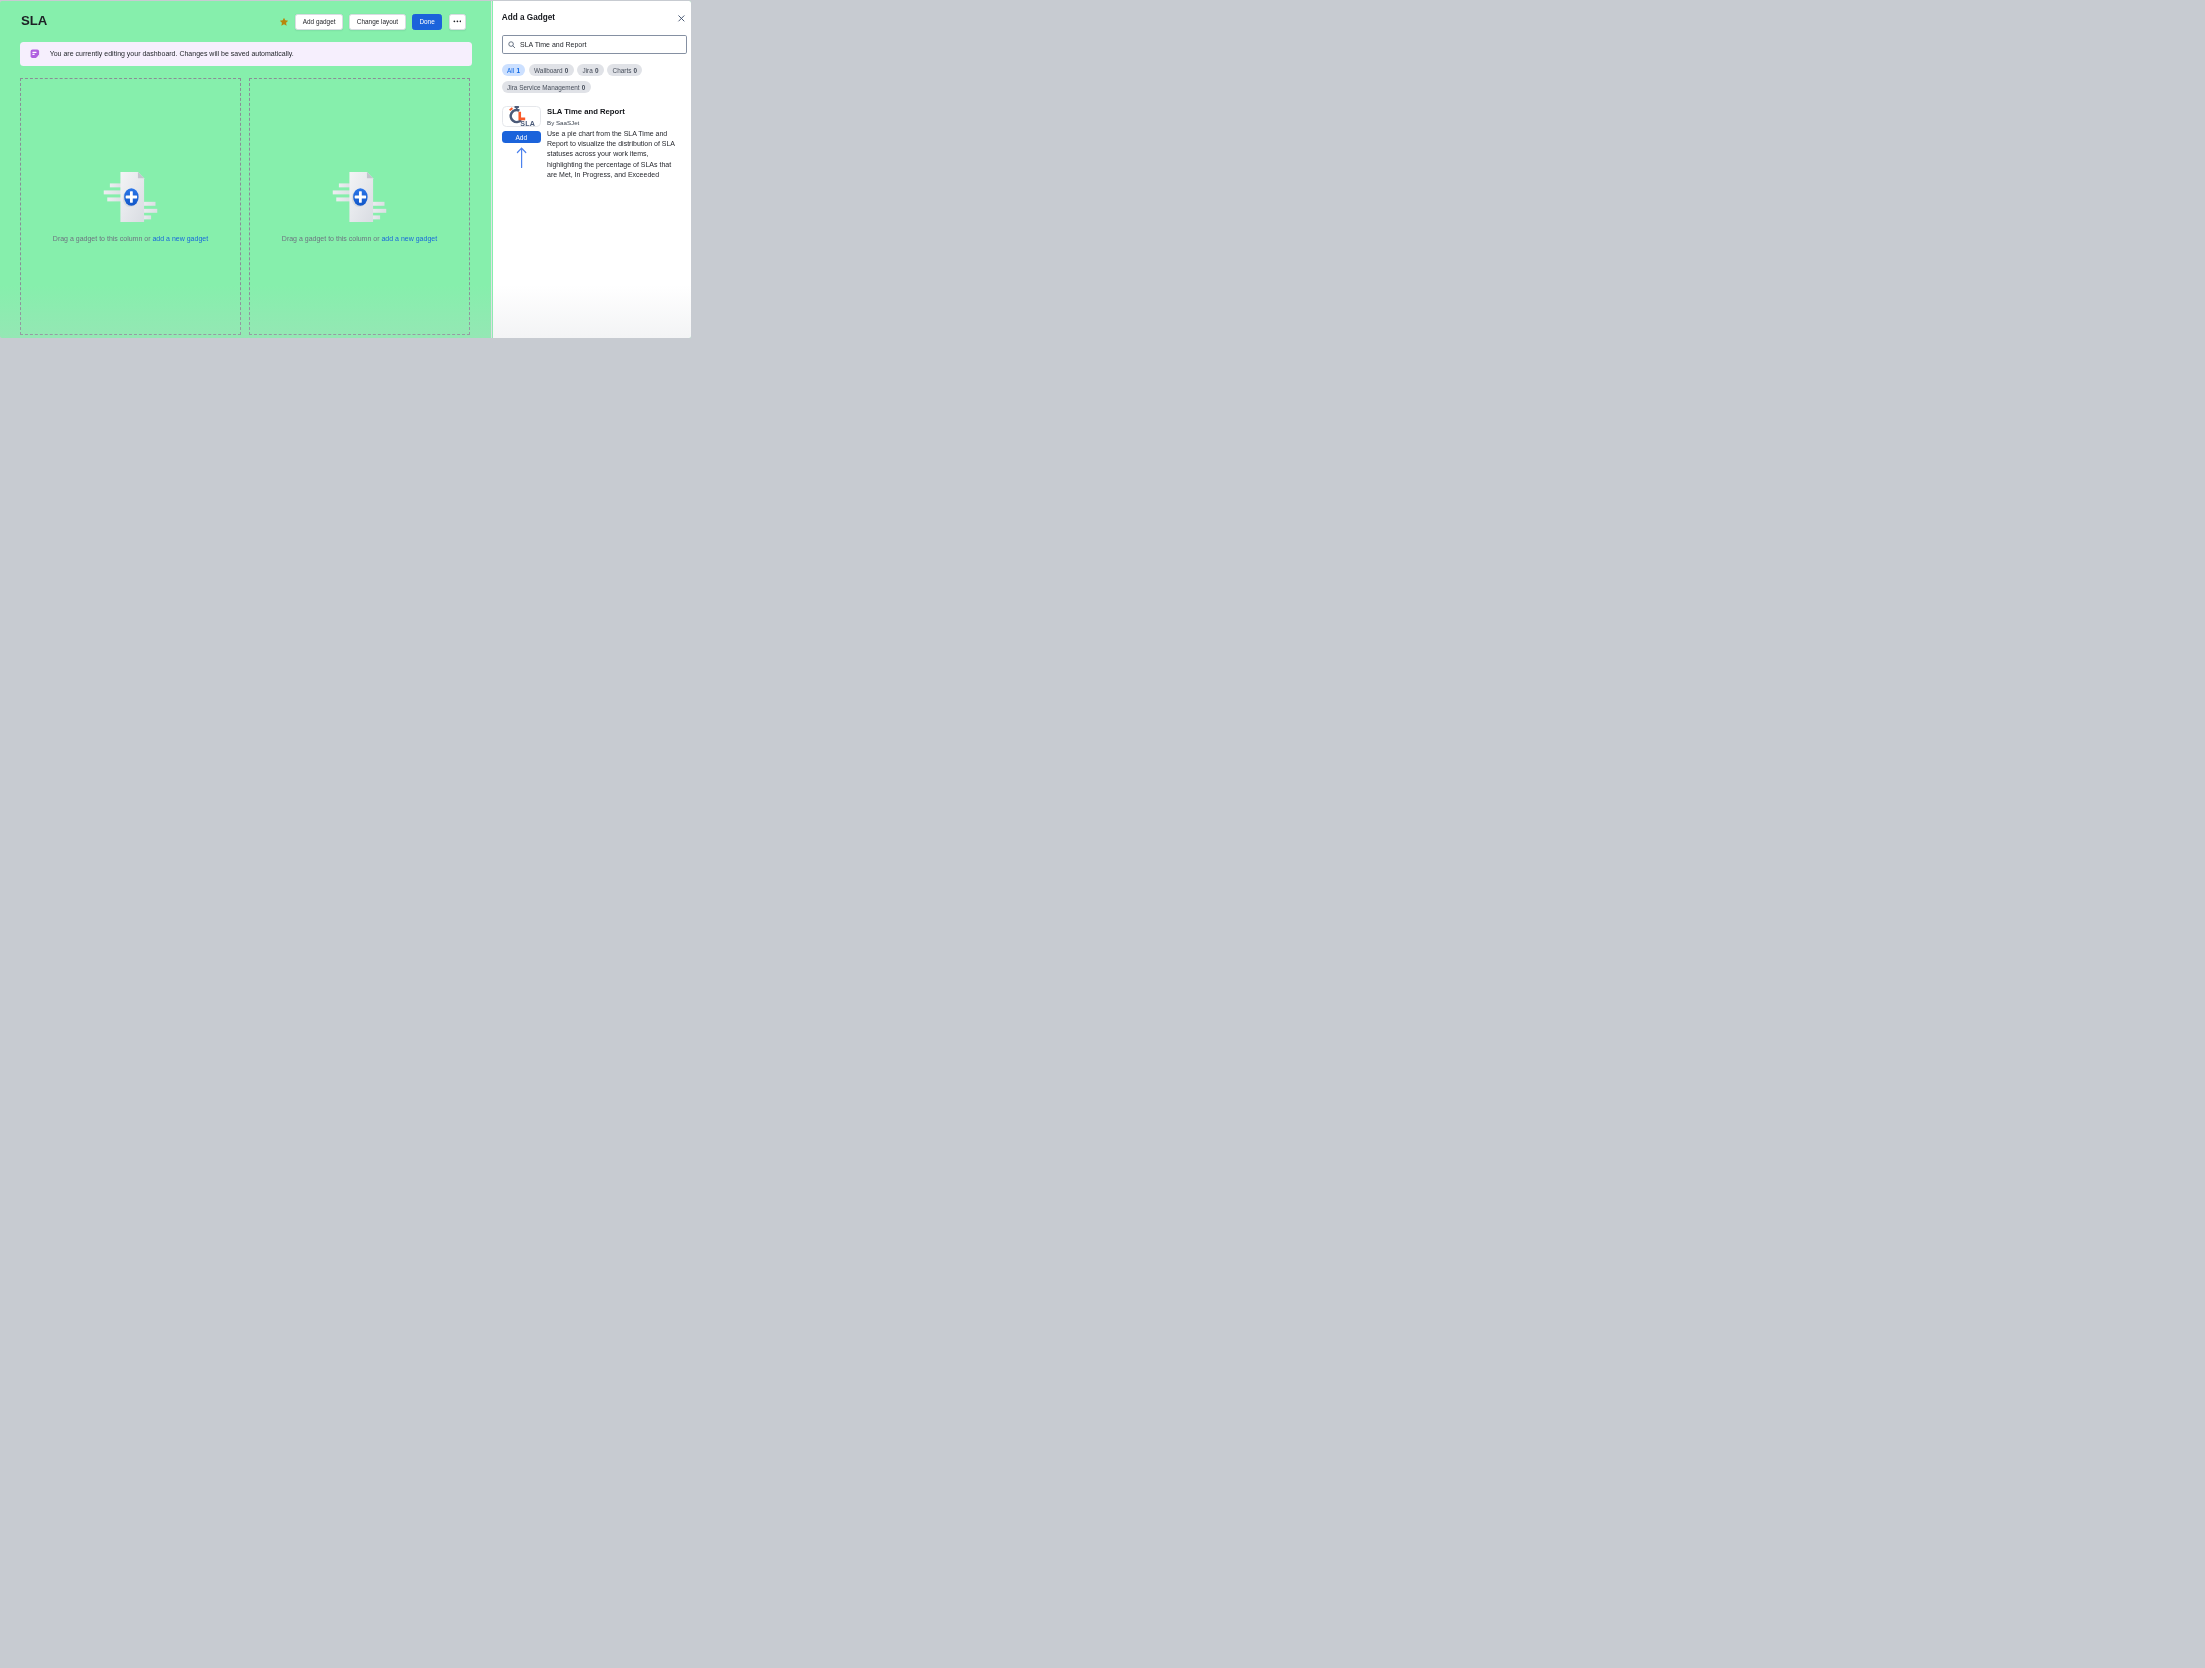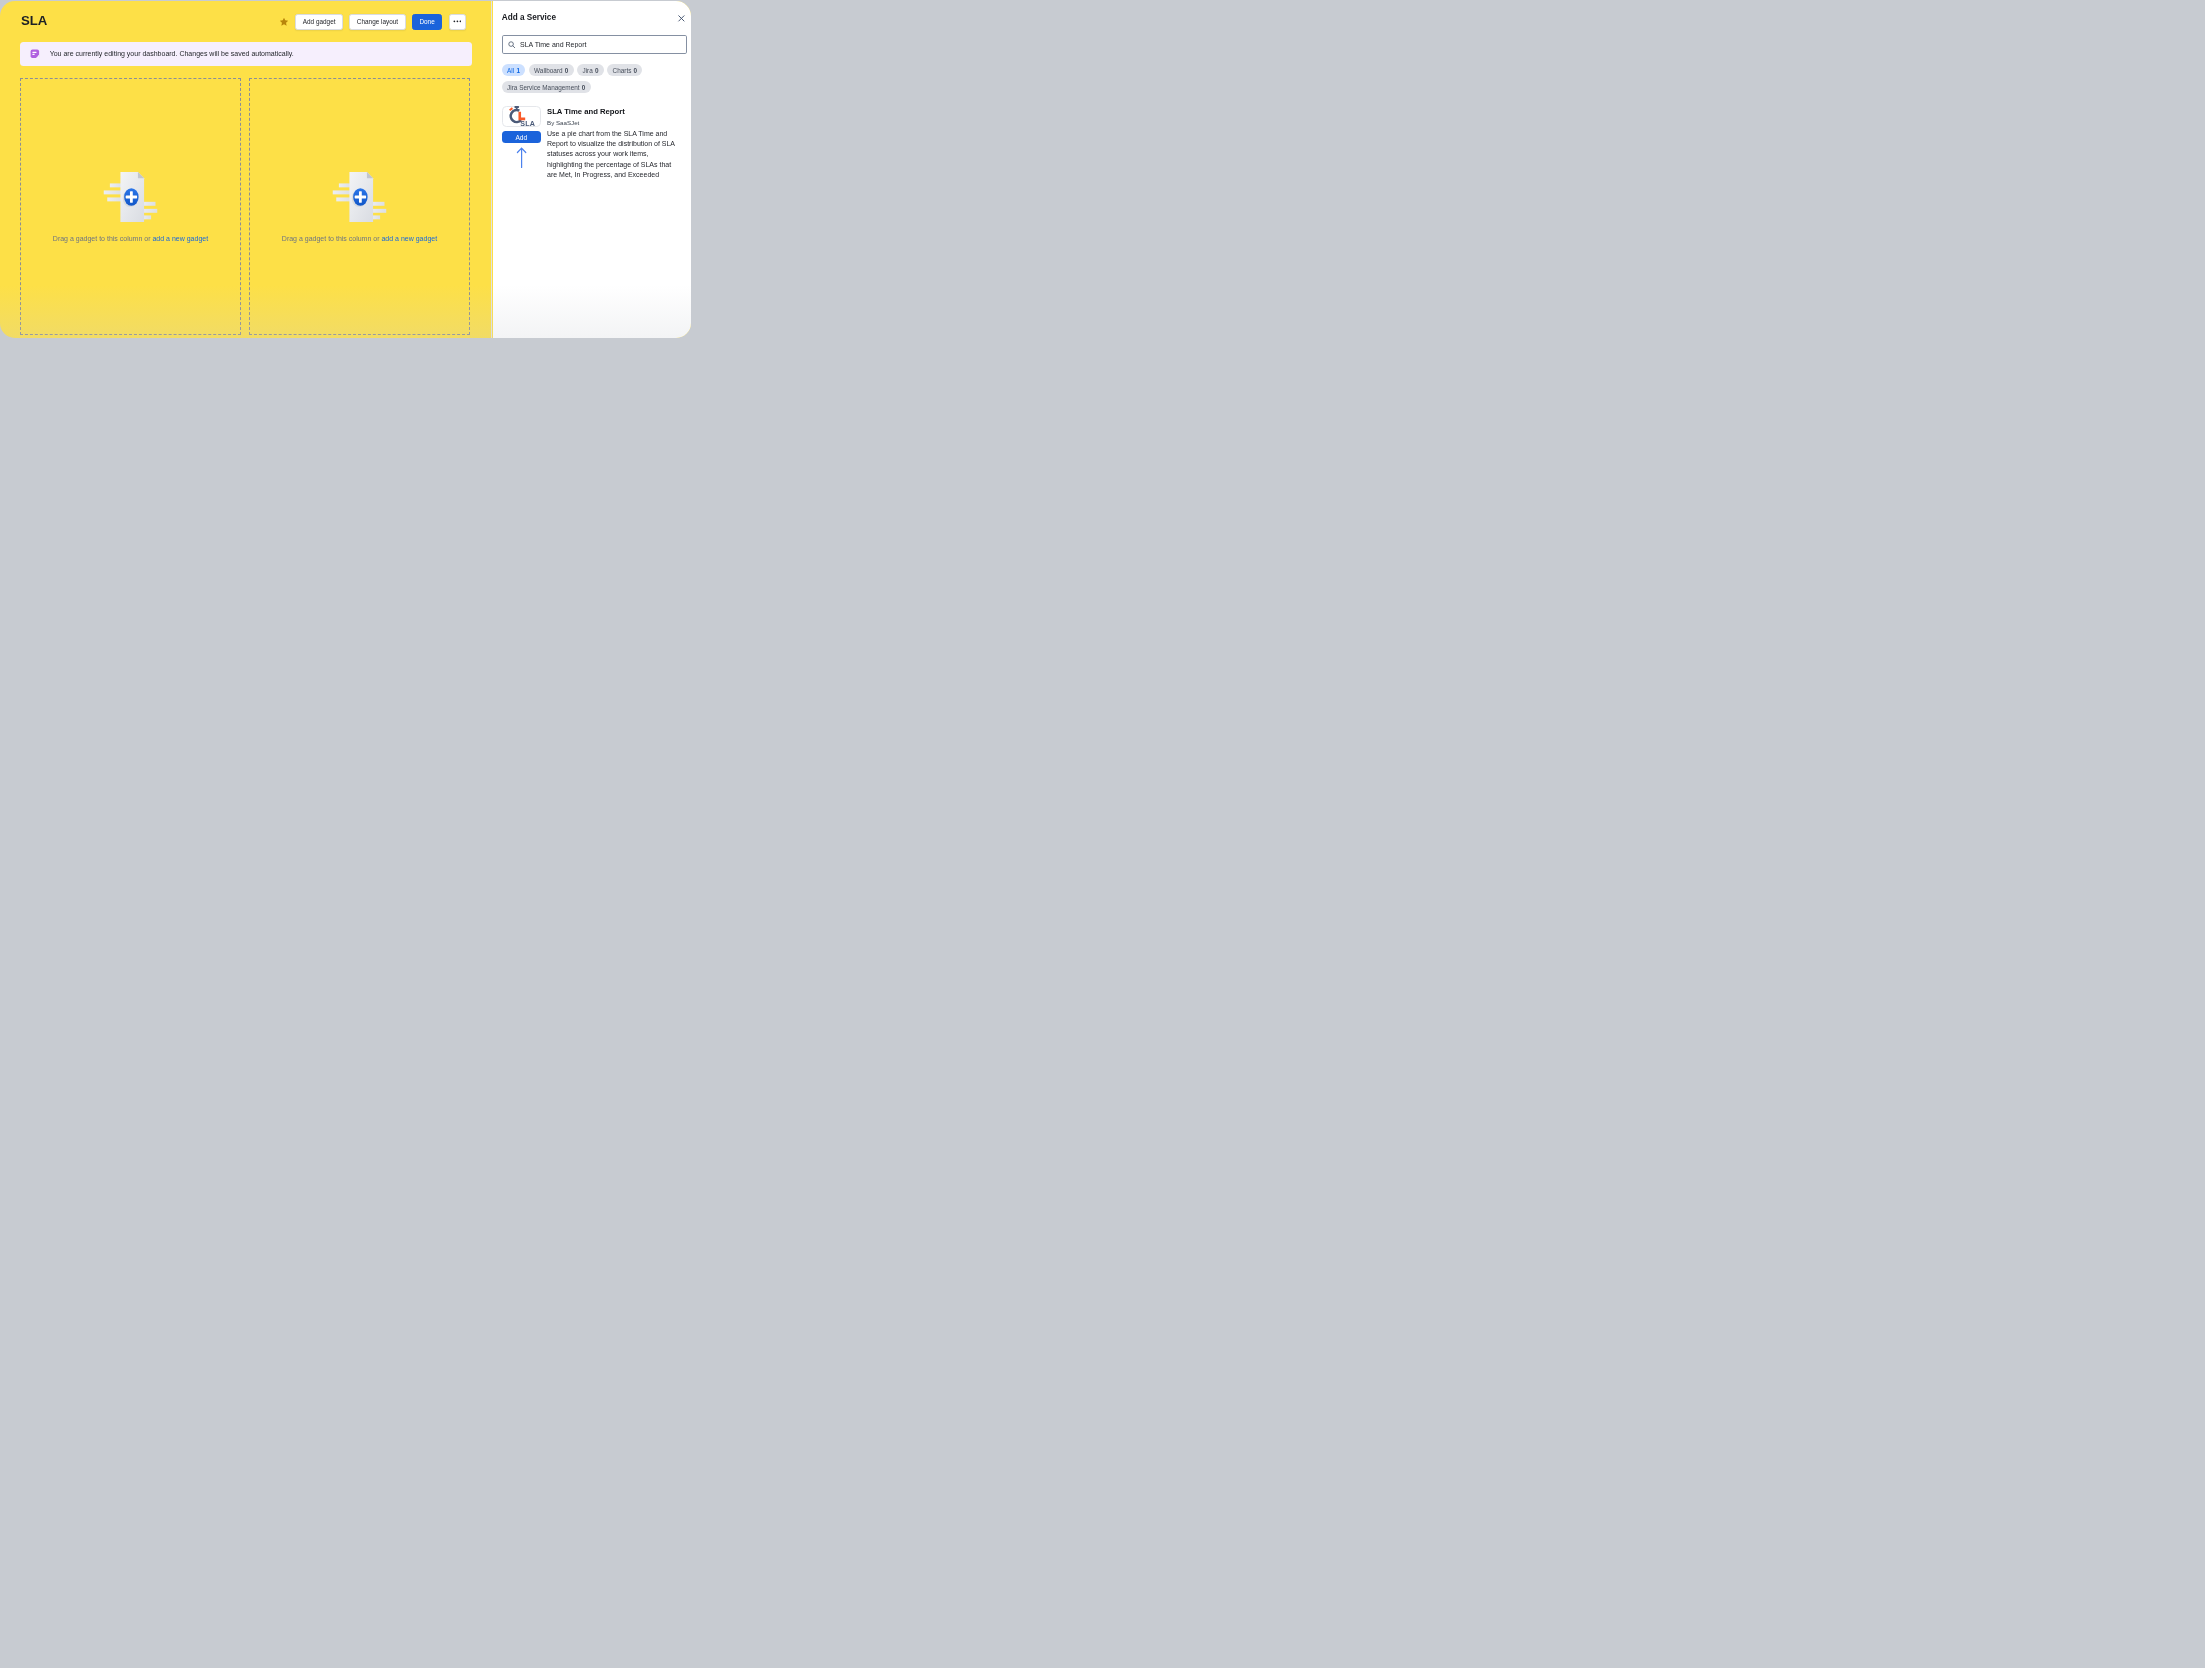--- a/index.html
+++ b/index.html
@@ -4,21 +4,21 @@
 <style>
   html,body{margin:0;padding:0;}
   body{
     width:692px;height:341px;position:relative;overflow:hidden;
     background:#c7cbd1;
     font-family:"Liberation Sans","DejaVu Sans",sans-serif;
     -webkit-font-smoothing:antialiased;
   }
   .window{
     position:absolute;top:0.9px;left:0;right:0.9px;bottom:3.1px;
-    background:#fde047;border-radius:15px;overflow:hidden;padding-left:40px;
+    background:#86efac;border-radius:2px;overflow:hidden;padding-left:40px;
   }
   .window::after{
     content:"";position:absolute;left:0;right:0;bottom:0;height:53px;
     background:linear-gradient(rgba(200,204,210,0), rgba(200,204,210,.22));
     pointer-events:none;
   }
 
   
   .page-title{
     position:absolute;left:21px;top:12px;
@@ -196,21 +196,21 @@
     </svg>
     <div class="ph-line">
       <span>Drag a gadget to this column or</span>
       <span class="ph-link">add a new gadget</span>
     </div>
   </div>
 
   <div class="divider"></div>
 
   <div class="sidebar">
-    <div class="sb-title">Add a Service</div>
+    <div class="sb-title">Add a Gadget</div>
     <svg class="sb-close" viewBox="0 0 20 20">
       <path d="M4 4 L16 16 M16 4 L4 16" stroke="#44546f" stroke-width="2.2" stroke-linecap="round" fill="none"></path>
     </svg>
 
     <div class="sb-search">
       <svg width="7.5" height="7.5" viewBox="0 0 17 17">
         <circle cx="7" cy="7" r="5.2" stroke="#4e5b6e" stroke-width="1.9" fill="none"></circle>
         <path d="M11 11 L15.5 15.5" stroke="#4e5b6e" stroke-width="1.9" stroke-linecap="round"></path>
       </svg>
       <input type="text" value="SLA Time and Report" style="">

